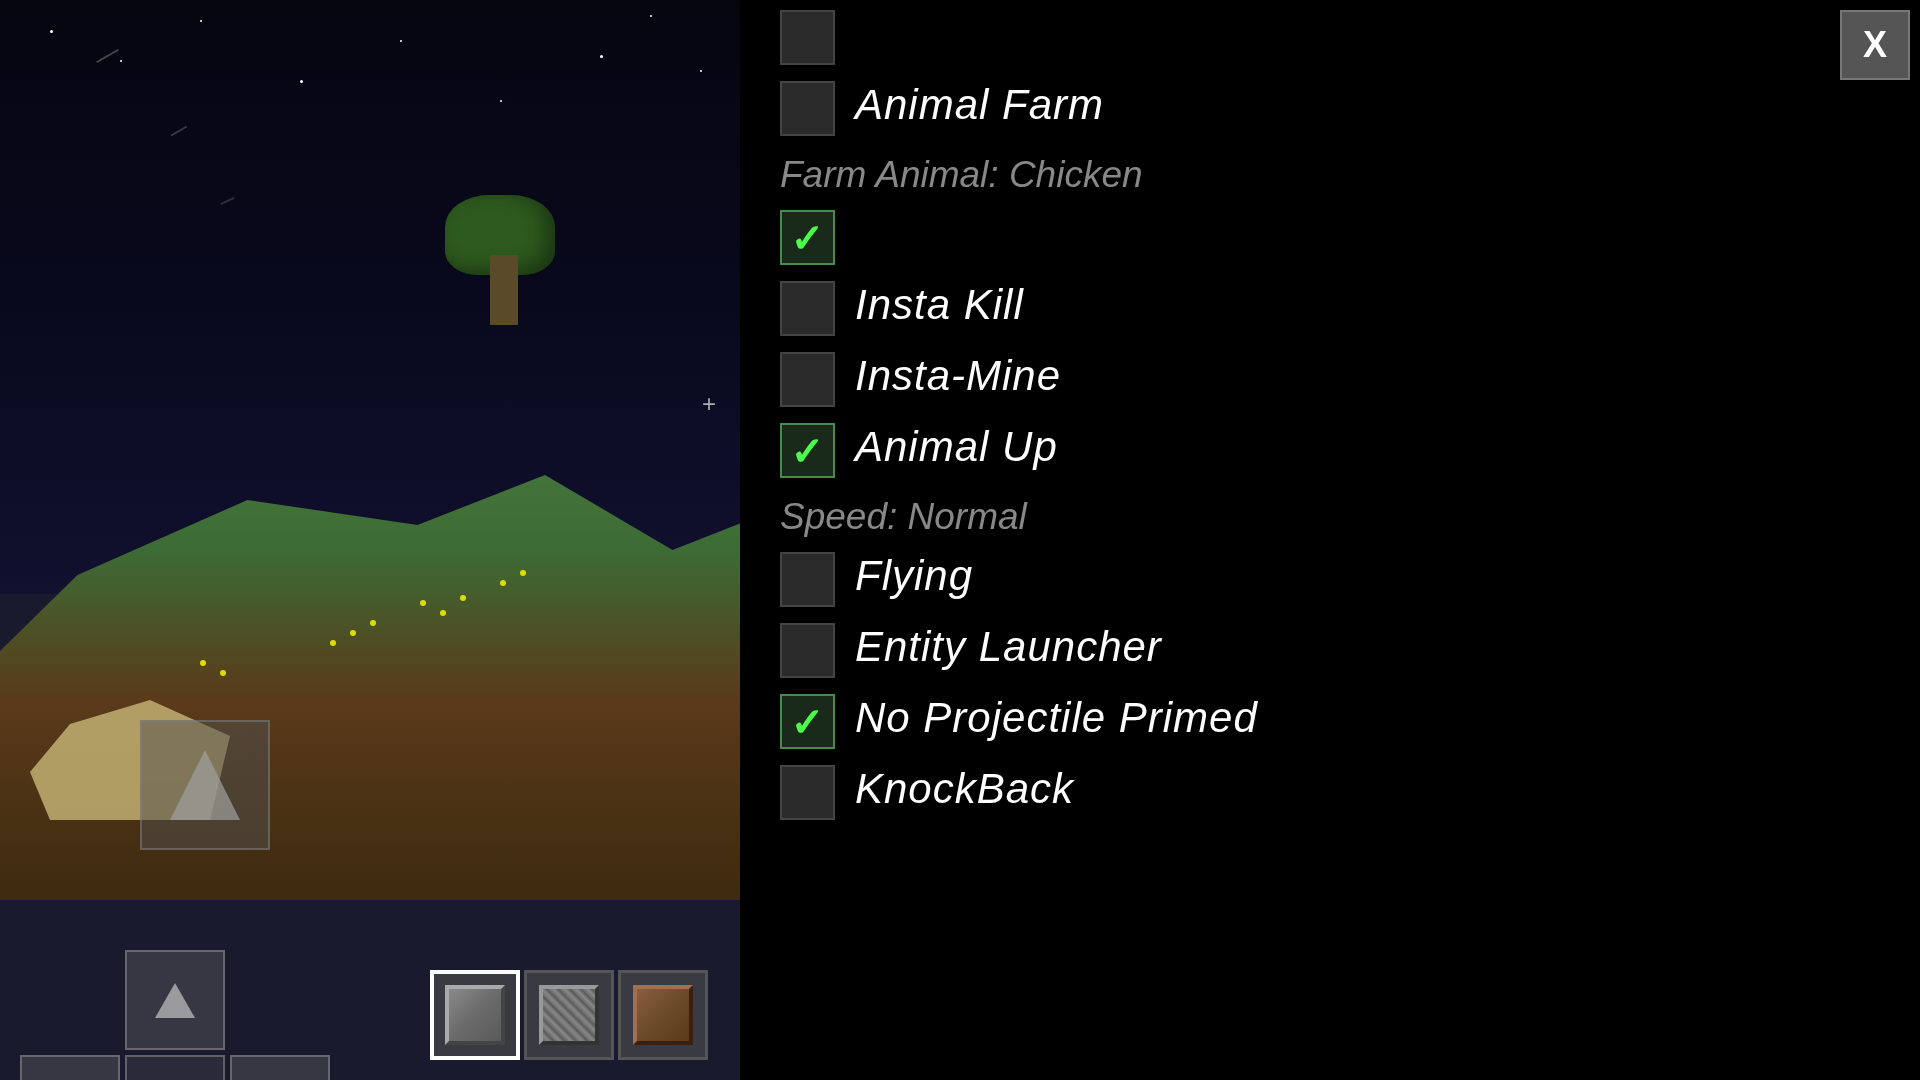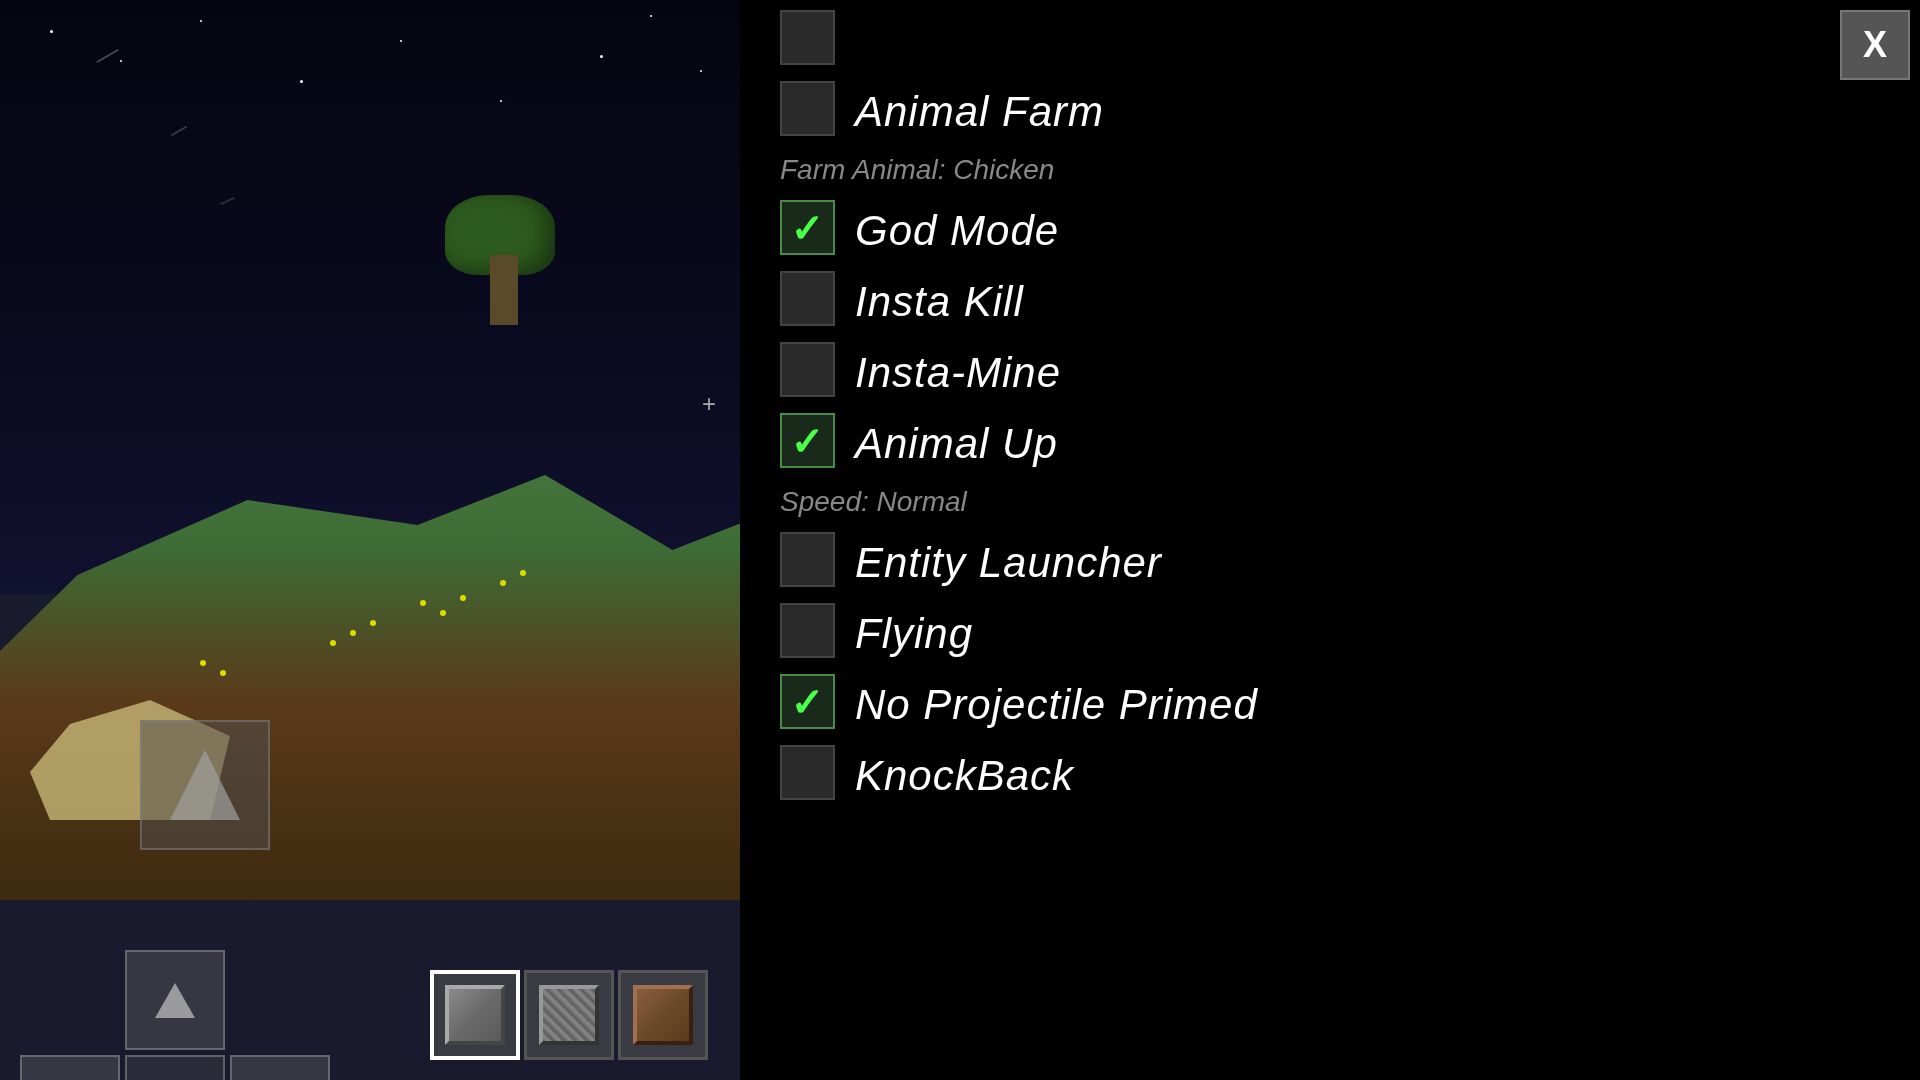--- a/index.html
+++ b/index.html
@@ -209,21 +209,21 @@
       right: 0; top: 0;
       width: 1180px;
       height: 1080px;
       background: rgba(0,0,0,0.92);
       padding: 0 40px;
       overflow-y: auto;
     }
 
     .menu-item {
       display: flex;
-      align-items: flex-end;
+      align-items: flex-start;
       padding: 8px 0;
     }
 
     .checkbox {
       width: 55px;
       height: 55px;
       background: #2a2a2a;
       border: 2px solid #444;
       margin-right: 20px;
       flex-shrink: 0;
@@ -248,21 +248,21 @@
       color: #ffffff;
       font-size: 42px;
       font-style: italic;
       font-family: 'Arial', sans-serif;
       font-weight: 300;
       letter-spacing: 1px;
     }
 
     .section-label {
       color: #888888;
-      font-size: 28px;
+      font-size: 37px;
       font-style: italic;
       padding: 10px 0 6px 0;
       font-family: 'Arial', sans-serif;
       font-weight: 300;
     }
 
     .close-btn {
       position: absolute;
       top: 10px;
       right: 10px;
@@ -405,21 +405,20 @@
     <div class="checkbox"></div>
     <span class="menu-label">Animal Farm</span>
   </div>
 
   <div class="section-label">Farm Animal: Chicken</div>
 
   <div class="menu-item">
     <div class="checkbox checked">
       <span class="checkmark">✓</span>
     </div>
-    <span class="menu-label">God Mode</span>
   </div>
 
   <div class="menu-item">
     <div class="checkbox"></div>
     <span class="menu-label">Insta Kill</span>
   </div>
 
 
   <div class="menu-item">
     <div class="checkbox"></div>
@@ -430,26 +429,26 @@
     <div class="checkbox checked">
       <span class="checkmark">✓</span>
     </div>
     <span class="menu-label">Animal Up</span>
   </div>
 
   <div class="section-label">Speed: Normal</div>
 
   <div class="menu-item">
     <div class="checkbox"></div>
+    <span class="menu-label">Flying</span>
+  </div>
+
+  <div class="menu-item">
+    <div class="checkbox"></div>
     <span class="menu-label">Entity Launcher</span>
-  </div>
-
-  <div class="menu-item">
-    <div class="checkbox"></div>
-    <span class="menu-label">Flying</span>
   </div>
 
 
   <div class="menu-item">
     <div class="checkbox checked">
       <span class="checkmark">✓</span>
     </div>
     <span class="menu-label">No Projectile Primed</span>
   </div>
 

